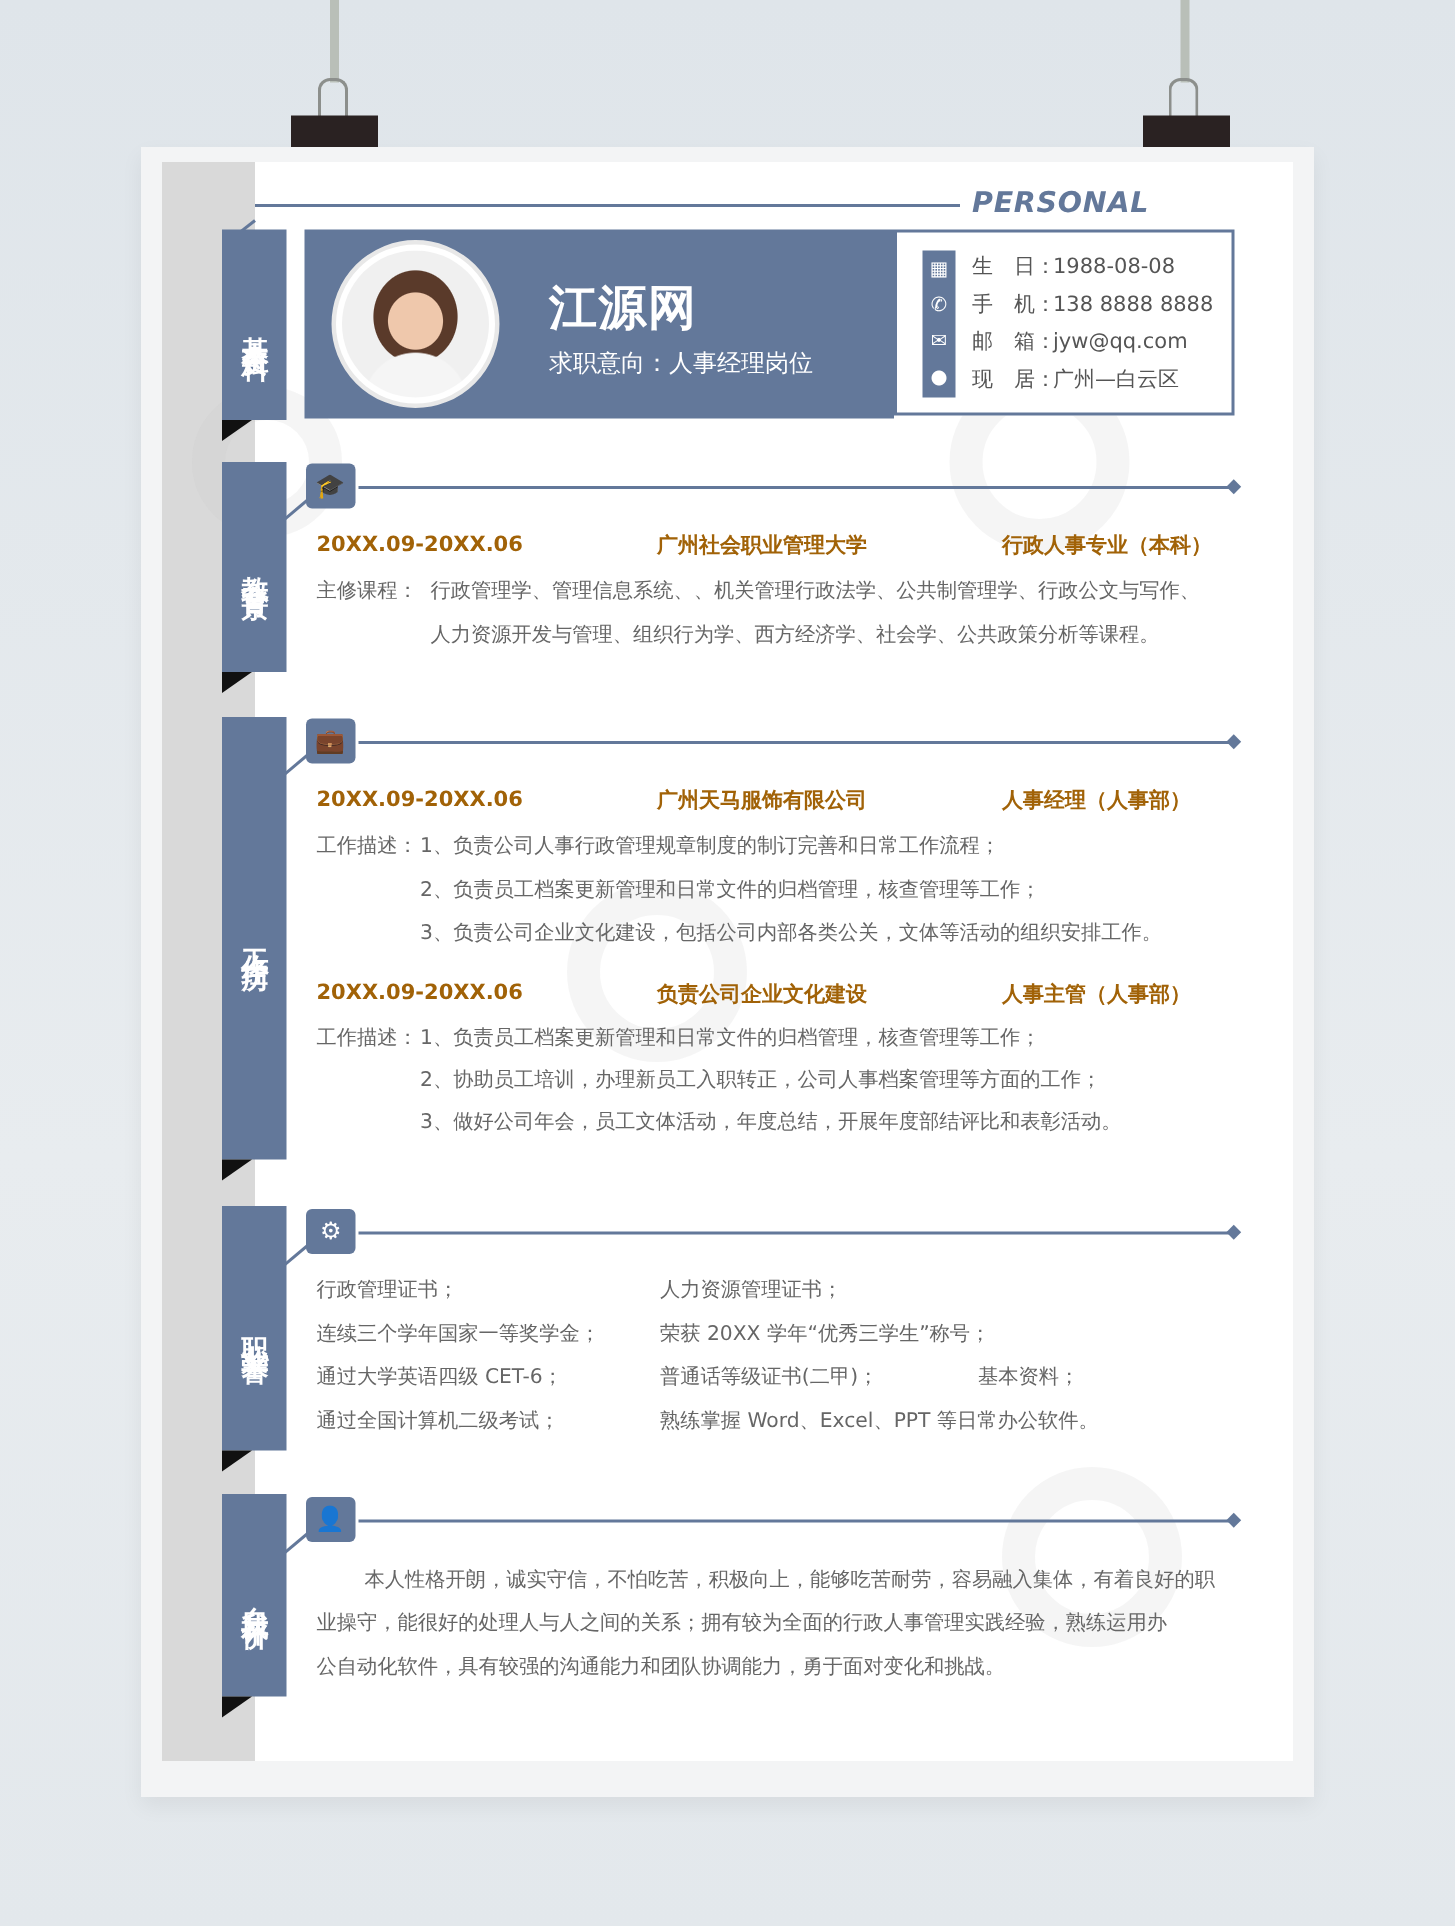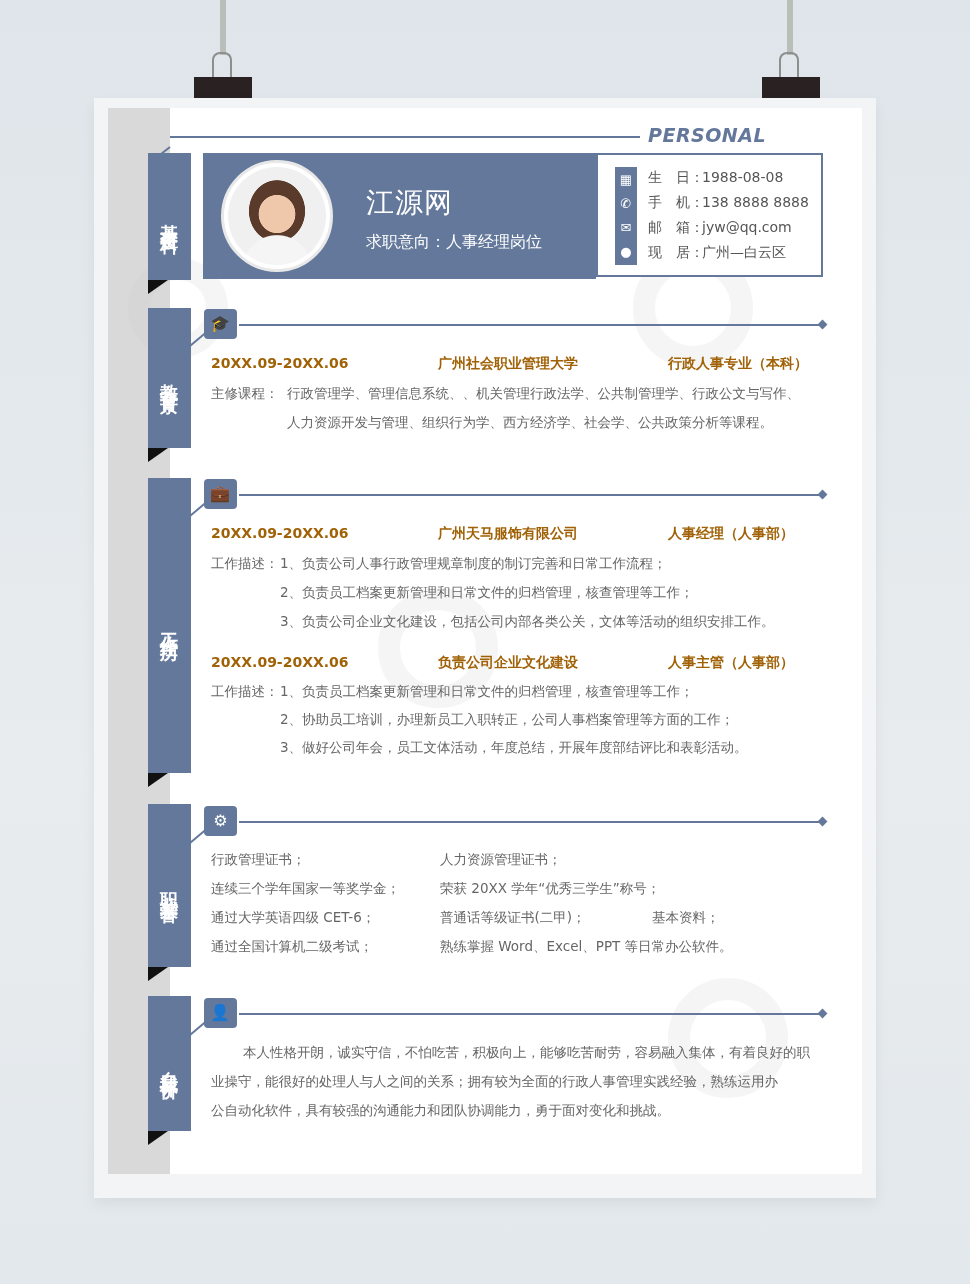--- a/index.html
+++ b/index.html
@@ -20,21 +20,21 @@
 
   .watermark { position: absolute; border-radius: 50%; border: 22px solid rgba(200,200,200,0.18); }
 
   
   .top-line { position: absolute; left: 62px; top: 28px; width: 470px; height: 2px; background: #63789a; }
   .personal-label { position: absolute; left: 540px; top: 16px; font-family: "DejaVu Sans", sans-serif; font-weight: bold; font-style: italic; font-size: 19px; color: #63789a; letter-spacing: 0.5px; }
 
   .banner { position: absolute; left: 95px; top: 45px; width: 393px; height: 126px; background: #63789a; }
   .photo { position: absolute; left: 113px; top: 52px; width: 112px; height: 112px; border-radius: 50%; background: #fff; border: 3px solid #e8e8e8; overflow: hidden; }
   .photo-bg { position: absolute; inset: 4px; border-radius: 50%; background: radial-gradient(circle at 50% 105%, #f5f5f5 0 30%, transparent 31%), radial-gradient(ellipse at 50% 48%, #efc8ac 0 26%, transparent 27%), radial-gradient(ellipse at 50% 45%, #5a3a2a 0 40%, transparent 41%), #f0f0f0; }
-  .name { position: absolute; left: 258px; top: 76px; font-size: 28px; font-weight: normal; color: #ffffff; letter-spacing: 1px; }
+  .name { position: absolute; left: 258px; top: 76px; font-size: 32px; font-weight: bold; color: #ffffff; letter-spacing: 1px; }
   .intent { position: absolute; left: 258px; top: 124px; font-size: 16px; color: #ffffff; }
 
   .contact-box { position: absolute; left: 488px; top: 45px; width: 227px; height: 124px; border: 2px solid #63789a; background: #fff; }
   .contact-icons { position: absolute; left: 17px; top: 12px; width: 22px; height: 98px; background: #63789a; }
   .ci { position: absolute; left: 0; width: 22px; height: 22px; color: #fff; font-size: 13px; text-align: center; line-height: 22px; }
   .contact-row { position: absolute; left: 50px; font-size: 14px; color: #555; white-space: nowrap; }
   .contact-row .lbl { display: inline-block; width: 54px; }
 
   
   .side-tab { position: absolute; left: 40px; width: 43px; background: #63789a; color: #fff; font-weight: bold; font-size: 18px; display: flex; flex-direction: column; align-items: center; justify-content: center; line-height: 25px; }

